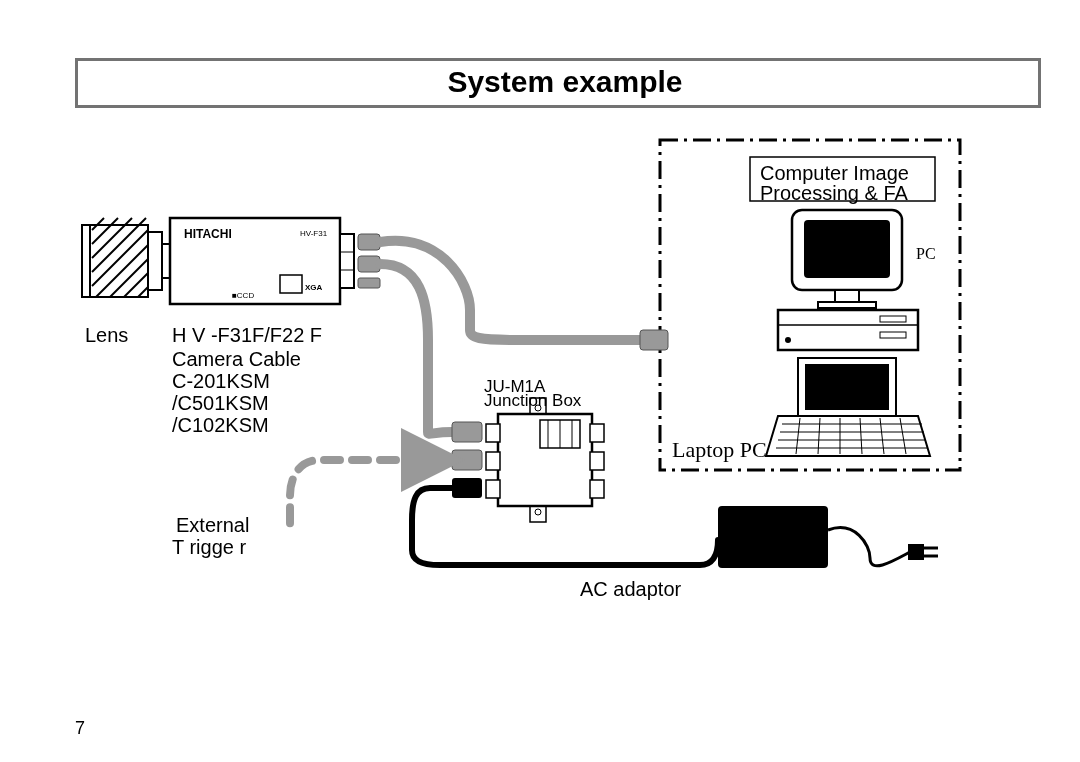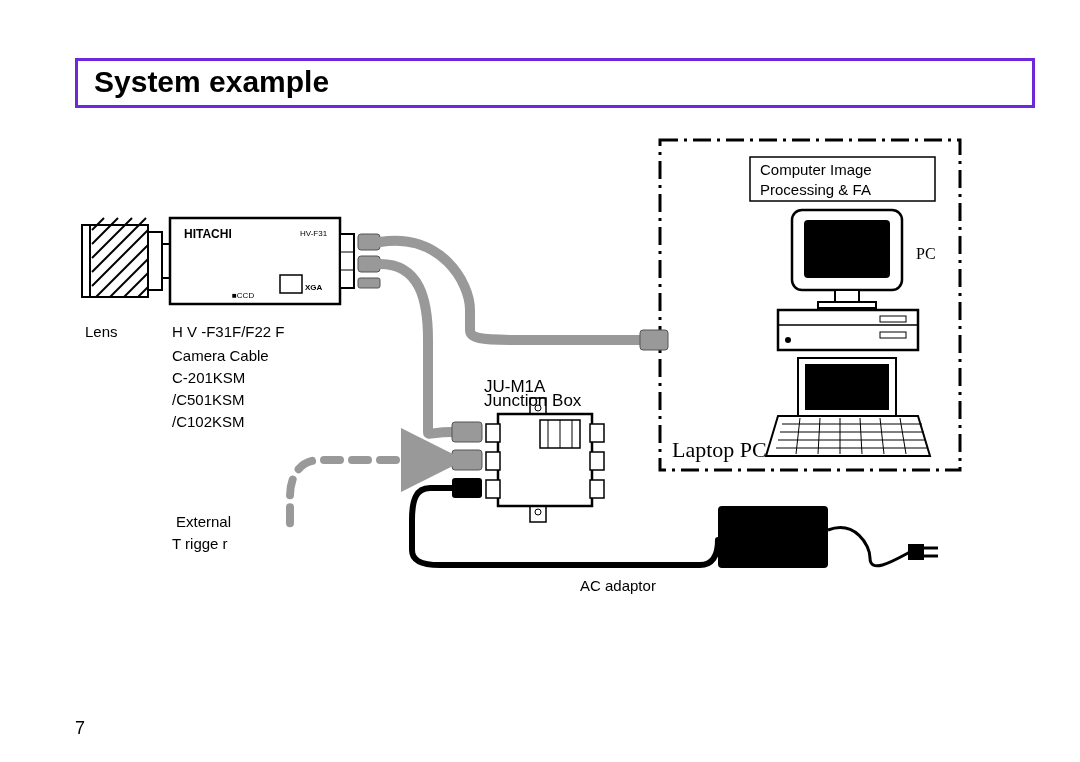--- a/index.html
+++ b/index.html
@@ -14,32 +14,33 @@
   .canvas {
     position: relative;
     width: 1080px;
     height: 762px;
   }
   .title-box {
     position: absolute;
     left: 75px;
     top: 58px;
     width: 930px;
-    border: 3px solid #6d28d9;
-    padding: 4px 8px 6px 16px;
+    border: 3px solid #737373;
+    padding: 4px 8px 6px 22px;
     font-size: 30px;
     font-weight: bold;
+    text-align: center;
   }
   .label {
     position: absolute;
     font-size: 16px;
     line-height: 1.3;
     color: #000;
   }
-  .small-label { font-size: 15px; }
+  .small-label { font-size: 20px; }
   .serif { font-family: "Times New Roman", Times, serif; }
   .page-num {
     position: absolute;
     left: 75px;
     top: 718px;
     font-size: 18px;
   }
 </style>
 </head>
 <body>

